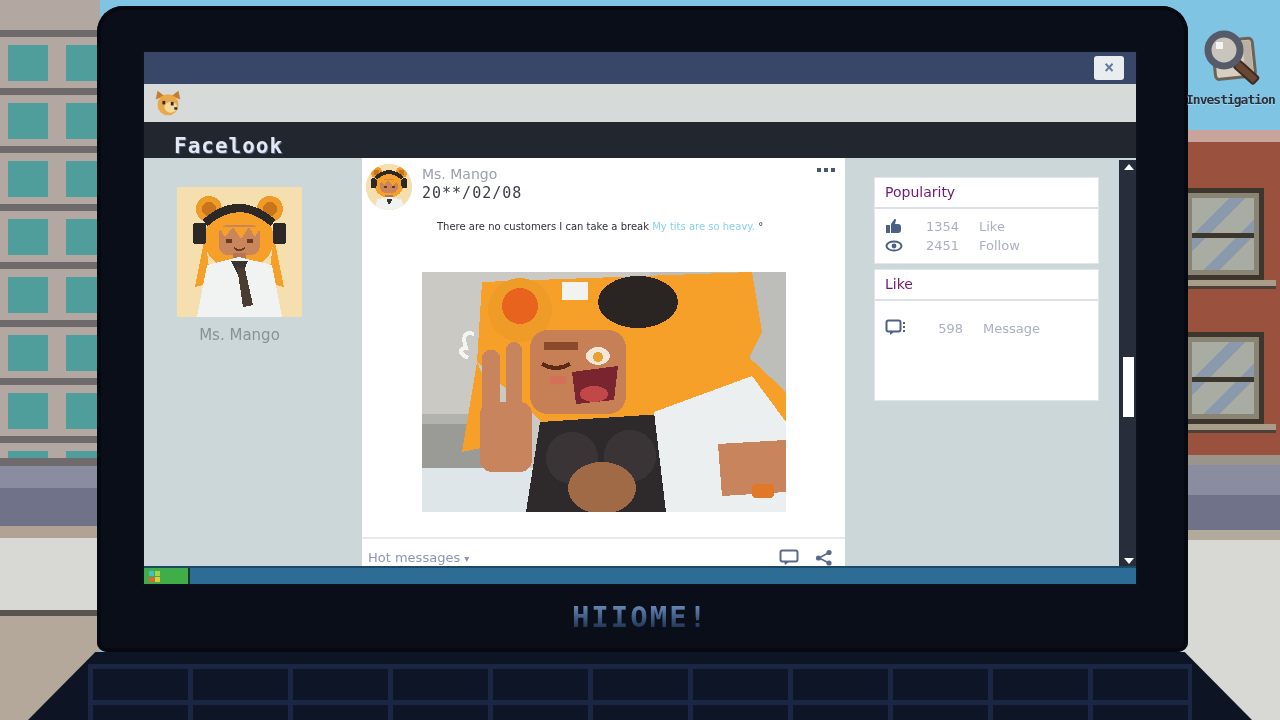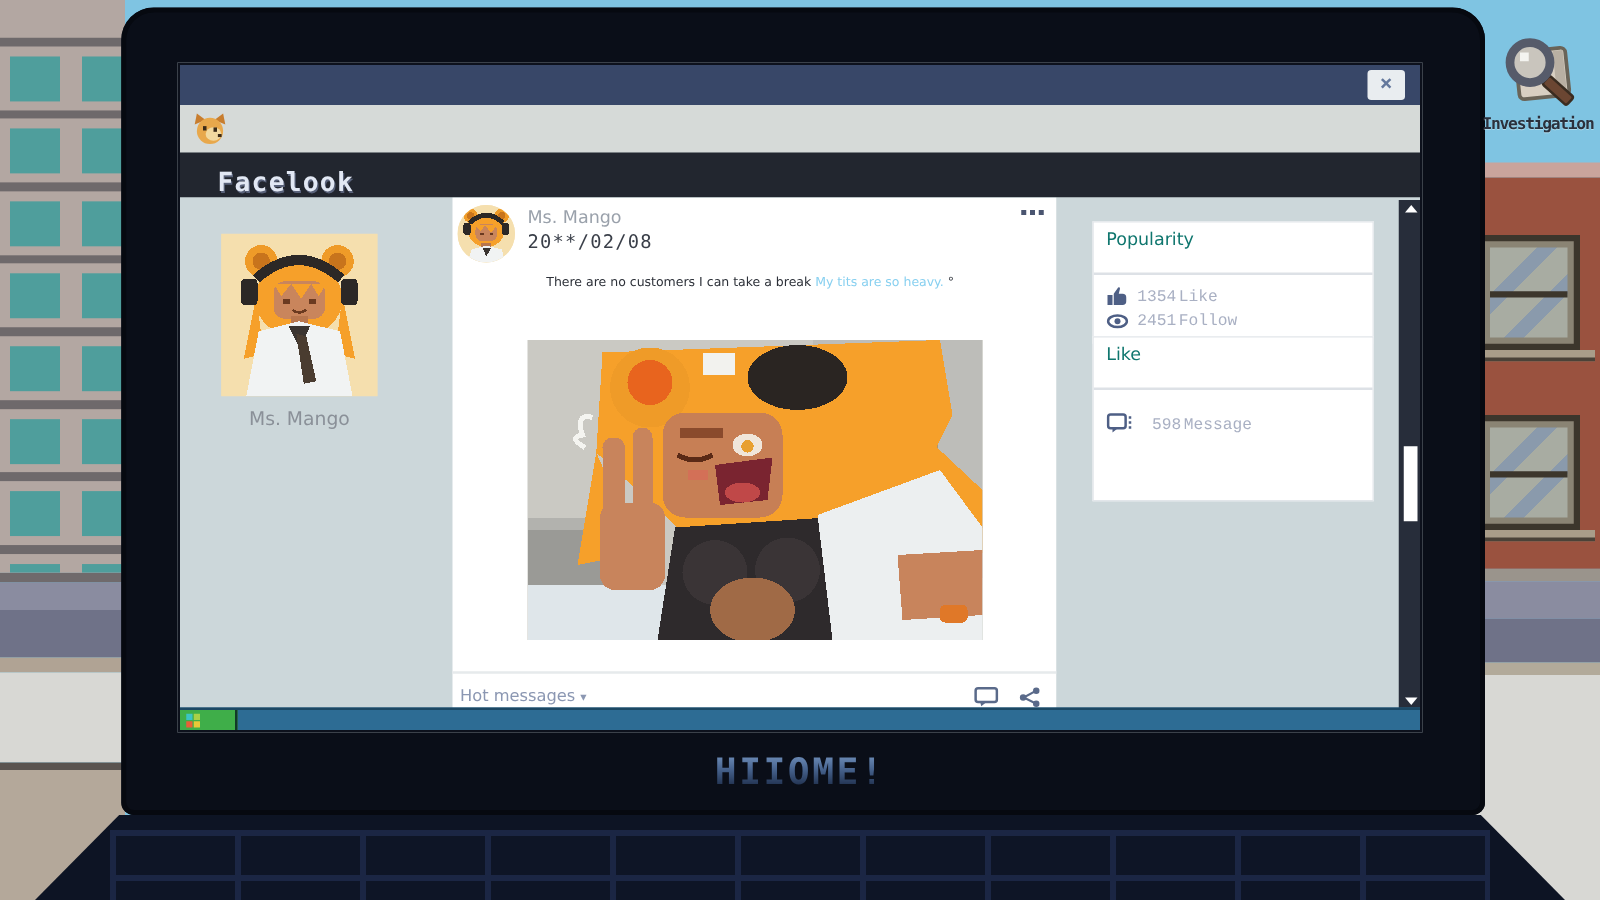--- a/index.html
+++ b/index.html
@@ -88,22 +88,22 @@
   .post-image { position:absolute; left:60px; top:114px; width:364px; height:240px; overflow:hidden; background:#cac9c3; }
   .post-divider { position:absolute; left:0; right:0; top:379px; height:2px; background:#e6eaec; }
   .post-footer { position:absolute; left:6px; right:12px; top:388px; height:22px;
     display:flex; justify-content:space-between; align-items:center; }
   .hot-messages { color:#8b97b2; font-size:13px; cursor:pointer; }
   .hot-messages .caret { font-size:10px; }
   .footer-icons { display:flex; gap:16px; align-items:center; }
 
   
   .side-card { position:absolute; left:730px; width:225px; background:#ffffff; border:1px solid #e2e6ea; }
-  .side-card .hd { padding:6px 10px 18px 10px; color:#0f766e; font-size:14px; border-bottom:2px solid #dde1e6; }
-  .stat-row { display:flex; align-items:center; gap:2px; padding:0 10px;font-family:Liberation Mono, monospace; }
+  .side-card .hd { padding:6px 10px 7px 10px; color:#701a75; font-size:14px; border-bottom:2px solid #dde1e6; }
+  .stat-row { display:flex; align-items:center; gap:20px; padding:0 10px; }
   .stat-count { width:36px; text-align:right; color:#a9b0c3; font-size:13px; }
   .stat-label { color:#a9b0c3; font-size:13px; }
 
   
   .scrollbar { position:absolute; left:975px; top:2px; width:19px; height:408px; background:#272d3a; }
   .scroll-up, .scroll-down { position:absolute; left:5px; width:0; height:0; border-left:5px solid transparent;
     border-right:5px solid transparent; cursor:pointer; }
   .scroll-up { top:4px; border-bottom:6px solid #ffffff; }
   .scroll-down { bottom:4px; border-top:6px solid #ffffff; }
   .scroll-thumb { position:absolute; left:4px; width:11px; top:197px; height:60px; background:#ffffff; cursor:grab; }

